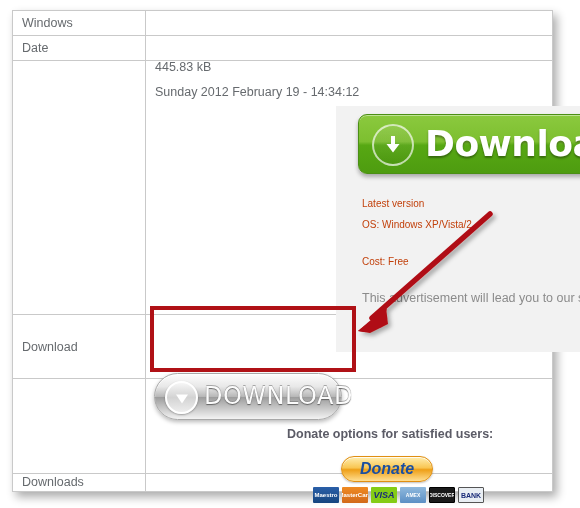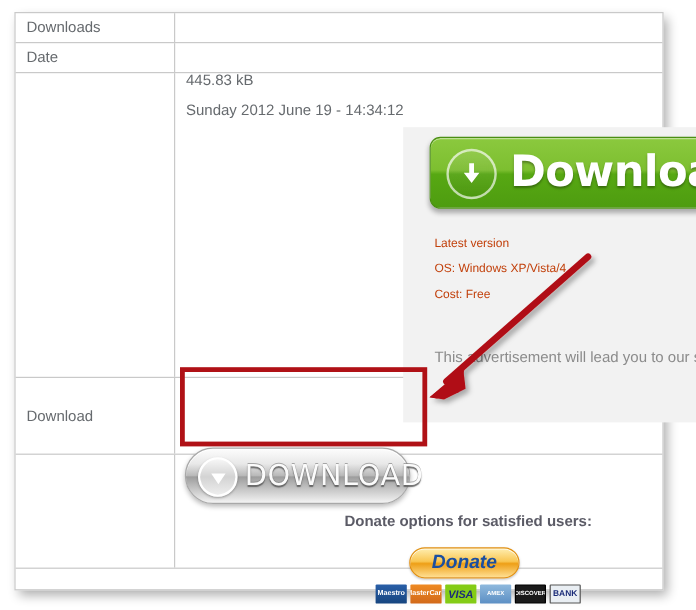--- a/index.html
+++ b/index.html
@@ -92,21 +92,21 @@
 
   .ad-line {
     position: absolute;
     left: 26px;
     font-size: 10px;
     color: #c2410c;
     white-space: nowrap;
   }
   #ad-line-1 { top: 92px; }
   #ad-line-2 { top: 113px; }
-  #ad-line-3 { top: 134px; }
+  #ad-line-3 { top: 150px; }
   #ad-disclaimer {
     position: absolute;
     left: 26px; top: 183px;
     width: 250px;
     font-size: 12.5px;
     line-height: 19px;
     color: #8b8b8b;
   }
 
   
@@ -219,46 +219,46 @@
   }
 </style>
 </head>
 <body>
 
 <div id="screen">
 
   <div id="info-table">
 
     <div class="row" id="row-filesize">
-      <div class="cell-label">Downloads</div>
+      <div class="cell-label">Windows</div>
       <div class="cell-value">445.83 kB</div>
     </div>
 
     <div class="row" id="row-date">
       <div class="cell-label">Date</div>
-      <div class="cell-value">Sunday 2012 June 19 - 14:34:12</div>
+      <div class="cell-value">Sunday 2012 February 19 - 14:34:12</div>
     </div>
 
     <div class="row" id="row-ad">
       <div class="cell-label"></div>
       <div class="cell-value" style="display:block;padding-left:0;">
 
         <div id="ad-block">
 
           <div id="green-download-btn">
             <div id="green-arrow-circle">
               <svg width="26" height="26" viewBox="0 0 26 26" aria-hidden="true">
                 <path d="M11 4 h4 v8 h4.5 L13 20.5 L6.5 12 H11 Z" fill="#ffffff"></path>
               </svg>
             </div>
             <div id="green-label">Download</div>
           </div>
 
           <div class="ad-line" id="ad-line-1">Latest version</div>
-          <div class="ad-line" id="ad-line-2">OS: Windows XP/Vista/4</div>
+          <div class="ad-line" id="ad-line-2">OS: Windows XP/Vista/2</div>
           <div class="ad-line" id="ad-line-3">Cost: Free</div>
           <div id="ad-disclaimer">This advertisement will lead you to our site where you can download free Codecs</div>
 
         </div>
       </div>
     </div>
 
     <div class="row" id="row-download">
       <div class="cell-label">Download</div>
       <div class="cell-value" style="display:block;padding-left:0;">
@@ -289,20 +289,21 @@
           <div class="card-logo card-visa">VISA</div>
           <div class="card-logo card-amex">AMEX</div>
           <div class="card-logo card-discover">DISCOVER</div>
           <div class="card-logo card-bank">BANK</div>
         </div>
 
       </div>
     </div>
 
     <div class="row" id="row-downloads">
+      <div class="cell-label">Downloads</div>
     </div>
 
   </div>
 
   <div id="highlight-box"></div>
 
   <svg id="arrow-svg" viewBox="0 0 170 145">
     <defs>
       <filter id="arrowShadow" x="-30%" y="-30%" width="180%" height="180%">
         <feDropShadow dx="3" dy="3" stdDeviation="2.2" flood-color="#000000" flood-opacity="0.30"></feDropShadow>

